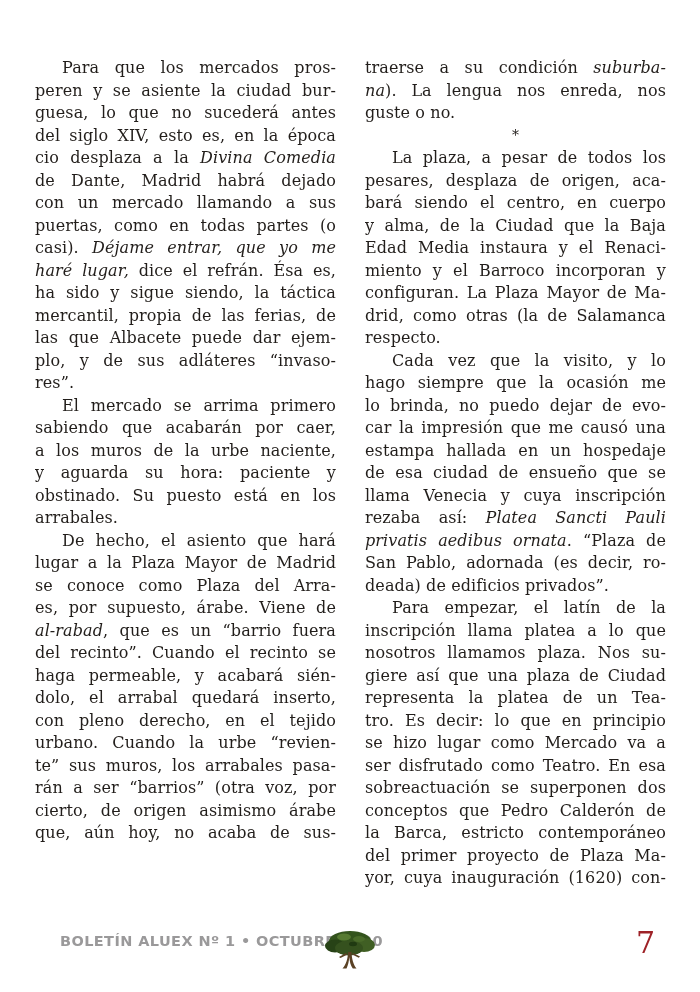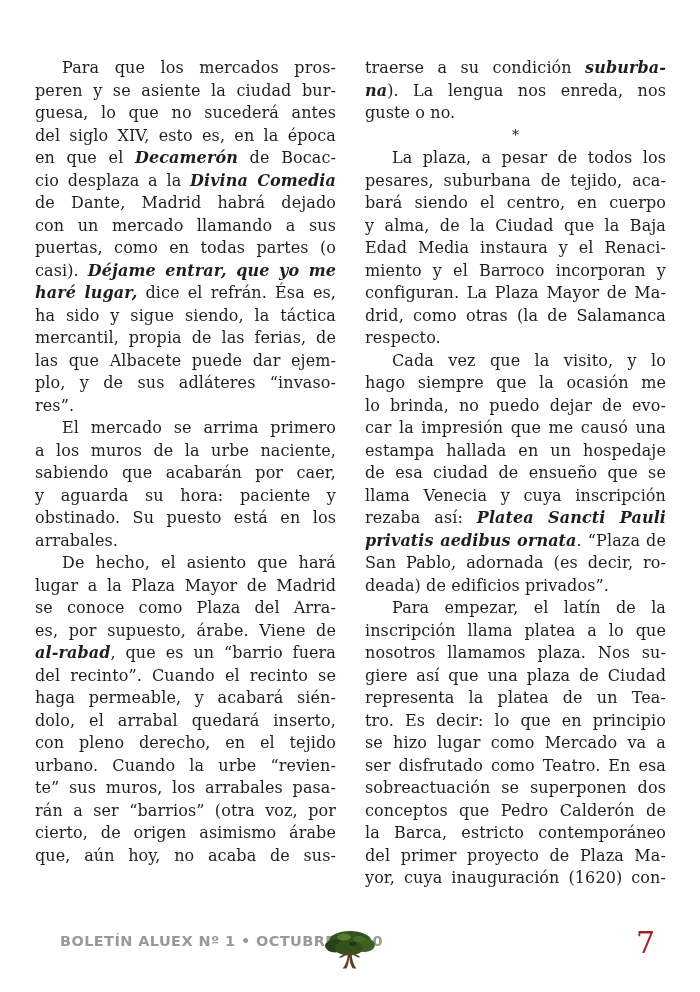--- a/index.html
+++ b/index.html
@@ -8,21 +8,21 @@
     position:relative; width:700px; height:992px; background:#ffffff;
     overflow:hidden; font-family:"DejaVu Serif","Liberation Serif",serif;
     color:var(--ink, #221e1b);
   }
   .columns { position:absolute; left:35px; top:57px; width:631px; display:flex; gap:29px; }
   .col { width:306px; }
   .line {
     font-size:16px; line-height:22.5px; height:22.5px; overflow:hidden;
     text-align:justify; text-align-last:justify; letter-spacing:0.1px;
   }
-  .line i { letter-spacing:0.1px;font-weight:bold; }
+  .line i { letter-spacing:0.1px; }
   .line.indent { text-indent:27px; }
   .line.pend  { text-align:right; text-align-last:left; }
   .line.sep   { text-align:center; text-align-last:center; font-size:14px; height:22.5px; line-height:20px; }
   .footer { position:absolute; left:0; top:926px; width:700px; height:56px; }
   .footer-text {
     position:absolute; left:60px; top:7px;
     font-family:"DejaVu Sans","Liberation Sans",sans-serif;
     font-weight:700; font-size:14.5px; letter-spacing:0.4px;
     color:var(--footer-grey, #9a999a); white-space:nowrap;
   }
@@ -36,35 +36,34 @@
 <body>
 
 <div class="page">
 
   <main class="columns">
     <div class="col" id="col-left">
         <div class="line indent"><span>Para que los mercados pros-</span></div>
         <div class="line"><span>peren y se asiente la ciudad bur-</span></div>
         <div class="line"><span>guesa, lo que no sucederá antes</span></div>
         <div class="line"><span>del siglo XIV, esto es, en la época</span></div>
-        <div class="line"><span>en que el </span><i>Decamerón</i><span> de Bocac-</span></div>
         <div class="line"><span>cio desplaza a la </span><i>Divina Comedia</i></div>
         <div class="line"><span>de Dante, Madrid habrá dejado</span></div>
         <div class="line"><span>con un mercado llamando a sus</span></div>
         <div class="line"><span>puertas, como en todas partes (o</span></div>
         <div class="line"><span>casi). </span><i>Déjame entrar, que yo me</i></div>
         <div class="line"><i>haré lugar,</i><span> dice el refrán. Ésa es,</span></div>
         <div class="line"><span>ha sido y sigue siendo, la táctica</span></div>
         <div class="line"><span>mercantil, propia de las ferias, de</span></div>
         <div class="line"><span>las que Albacete puede dar ejem-</span></div>
         <div class="line"><span>plo, y de sus adláteres “invaso-</span></div>
         <div class="line pend"><span>res”.</span></div>
         <div class="line indent"><span>El mercado se arrima primero</span></div>
+        <div class="line"><span>sabiendo que acabarán por caer,</span></div>
         <div class="line"><span>a los muros de la urbe naciente,</span></div>
-        <div class="line"><span>sabiendo que acabarán por caer,</span></div>
         <div class="line"><span>y aguarda su hora: paciente y</span></div>
         <div class="line"><span>obstinado. Su puesto está en los</span></div>
         <div class="line pend"><span>arrabales.</span></div>
         <div class="line indent"><span>De hecho, el asiento que hará</span></div>
         <div class="line"><span>lugar a la Plaza Mayor de Madrid</span></div>
         <div class="line"><span>se conoce como Plaza del Arra-</span></div>
         <div class="line"><span>es, por supuesto, árabe. Viene de</span></div>
         <div class="line"><i>al-rabad</i><span>, que es un “barrio fuera</span></div>
         <div class="line"><span>del recinto”. Cuando el recinto se</span></div>
         <div class="line"><span>haga permeable, y acabará sién-</span></div>
@@ -75,21 +74,21 @@
         <div class="line"><span>rán a ser “barrios” (otra voz, por</span></div>
         <div class="line"><span>cierto, de origen asimismo árabe</span></div>
         <div class="line"><span>que, aún hoy, no acaba de sus-</span></div>
       </div>
     <div class="col" id="col-right">
         <div class="line"><span>traerse a su condición </span><i>suburba-</i></div>
         <div class="line"><i>na</i><span>). La lengua nos enreda, nos</span></div>
         <div class="line pend"><span>guste o no.</span></div>
         <div class="line sep">*</div>
         <div class="line indent"><span>La plaza, a pesar de todos los</span></div>
-        <div class="line"><span>pesares, suburbana de tejido, aca-</span></div>
+        <div class="line"><span>pesares, desplaza de origen, aca-</span></div>
         <div class="line"><span>bará siendo el centro, en cuerpo</span></div>
         <div class="line"><span>y alma, de la Ciudad que la Baja</span></div>
         <div class="line"><span>Edad Media instaura y el Renaci-</span></div>
         <div class="line"><span>miento y el Barroco incorporan y</span></div>
         <div class="line"><span>configuran. La Plaza Mayor de Ma-</span></div>
         <div class="line"><span>drid, como otras (la de Salamanca</span></div>
         <div class="line pend"><span>respecto.</span></div>
         <div class="line indent"><span>Cada vez que la visito, y lo</span></div>
         <div class="line"><span>hago siempre que la ocasión me</span></div>
         <div class="line"><span>lo brinda, no puedo dejar de evo-</span></div>

